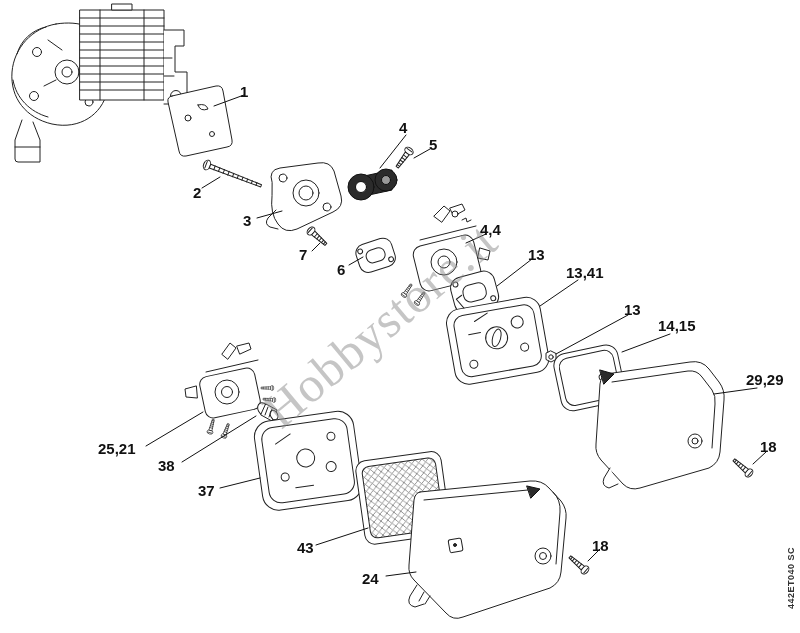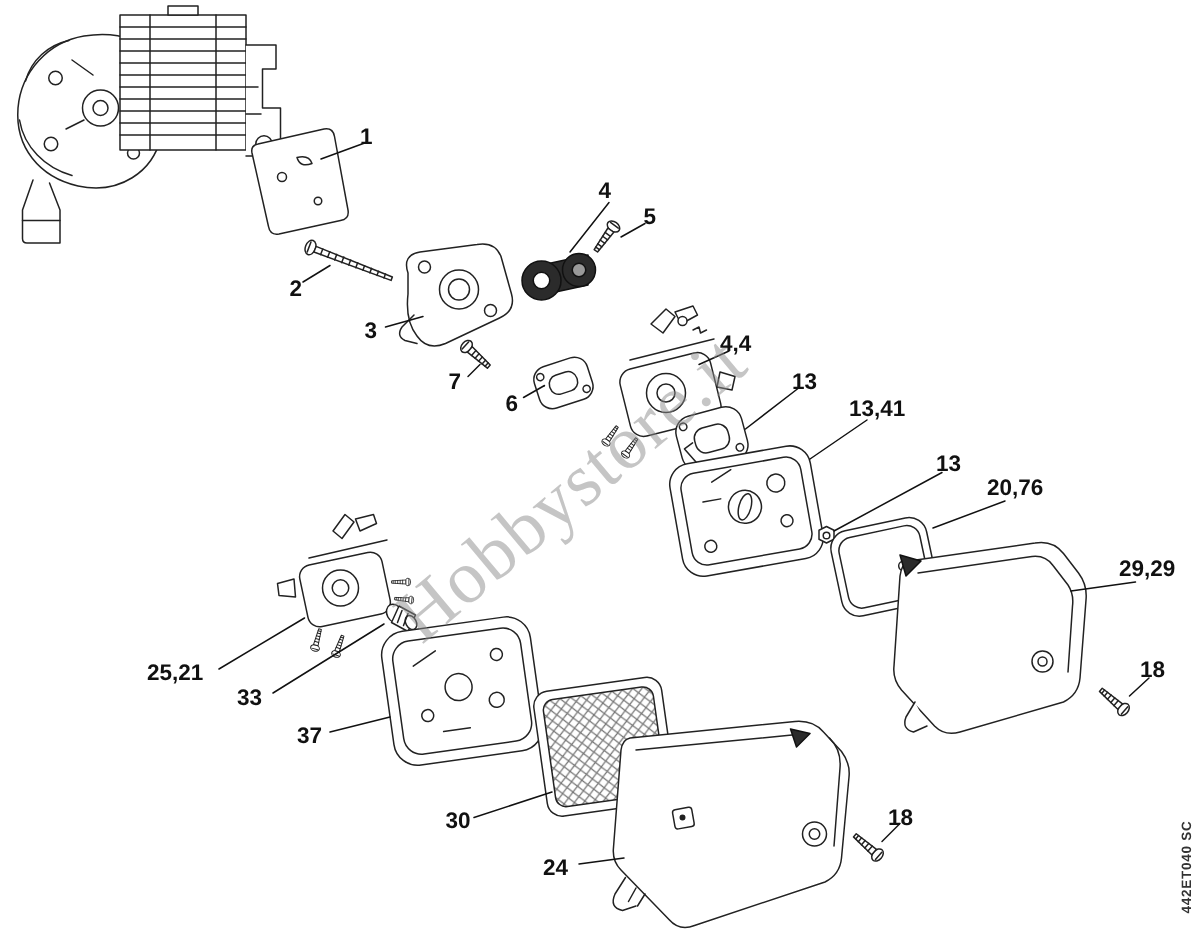--- a/index.html
+++ b/index.html
@@ -245,25 +245,25 @@
   <div class="callout" style="left:193px;top:184px">2</div>
   <div class="callout" style="left:243px;top:212px">3</div>
   <div class="callout" style="left:399px;top:119px">4</div>
   <div class="callout" style="left:429px;top:136px">5</div>
   <div class="callout" style="left:337px;top:261px">6</div>
   <div class="callout" style="left:299px;top:246px">7</div>
   <div class="callout" style="left:480px;top:221px">4,4</div>
   <div class="callout" style="left:528px;top:246px">13</div>
   <div class="callout" style="left:566px;top:264px">13,41</div>
   <div class="callout" style="left:624px;top:301px">13</div>
-  <div class="callout" style="left:658px;top:317px">20,76</div>
+  <div class="callout" style="left:658px;top:317px">14,15</div>
   <div class="callout" style="left:746px;top:371px">29,29</div>
   <div class="callout" style="left:760px;top:438px">18</div>
   <div class="callout" style="left:98px;top:440px">25,21</div>
-  <div class="callout" style="left:158px;top:457px">33</div>
+  <div class="callout" style="left:158px;top:457px">38</div>
   <div class="callout" style="left:198px;top:482px">37</div>
-  <div class="callout" style="left:297px;top:539px">30</div>
+  <div class="callout" style="left:297px;top:539px">43</div>
   <div class="callout" style="left:362px;top:570px">24</div>
   <div class="callout" style="left:592px;top:537px">18</div>
 
   <div class="part-code">442ET040 SC</div>
 
 </div>
 
 </body></html>

